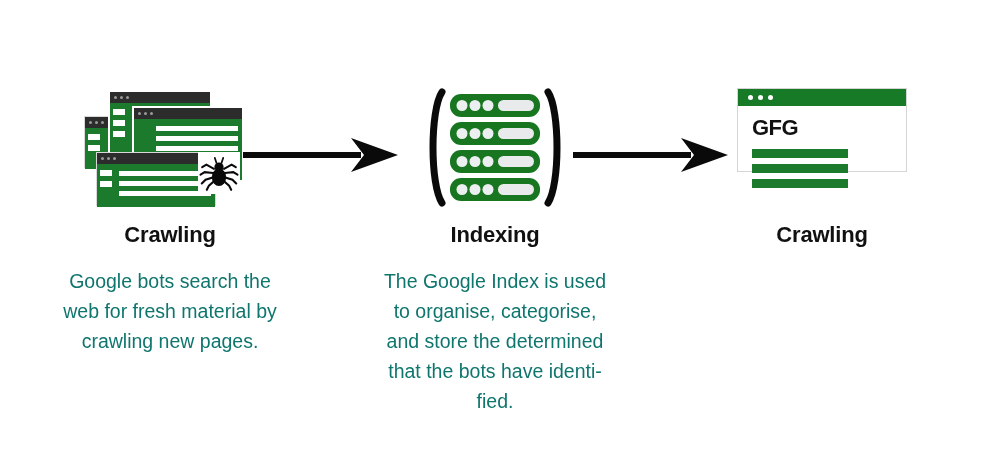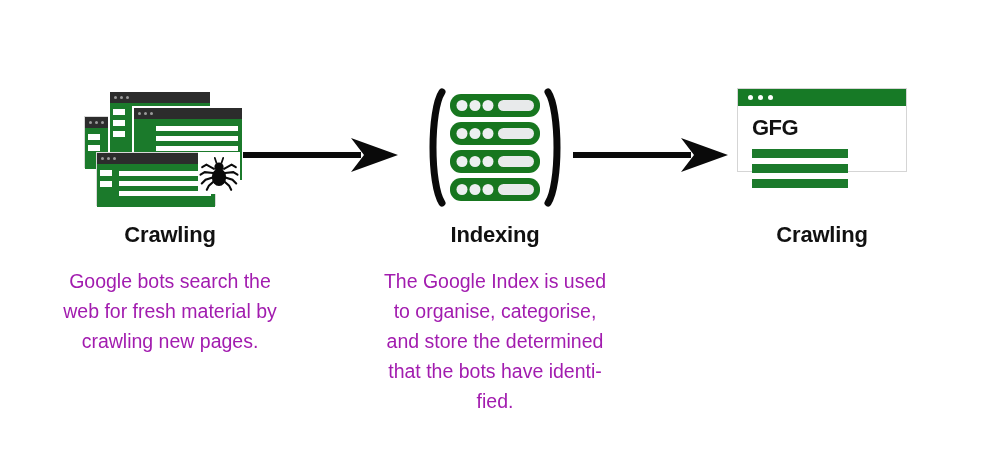--- a/index.html
+++ b/index.html
@@ -54,21 +54,21 @@
   }
 
   .col-desc {
     position: absolute;
     top: 266px;
     left: 0;
     width: 100%;
     text-align: center;
     font-size: 19.5px;
     line-height: 30px;
-    color: #a21caf;
+    color: #0f766e;
     white-space: pre-line;
   }
 
   
   .crawl-art {
     position: absolute;
     left: 62px;
     top: 8px;
     width: 180px;
     height: 120px;

